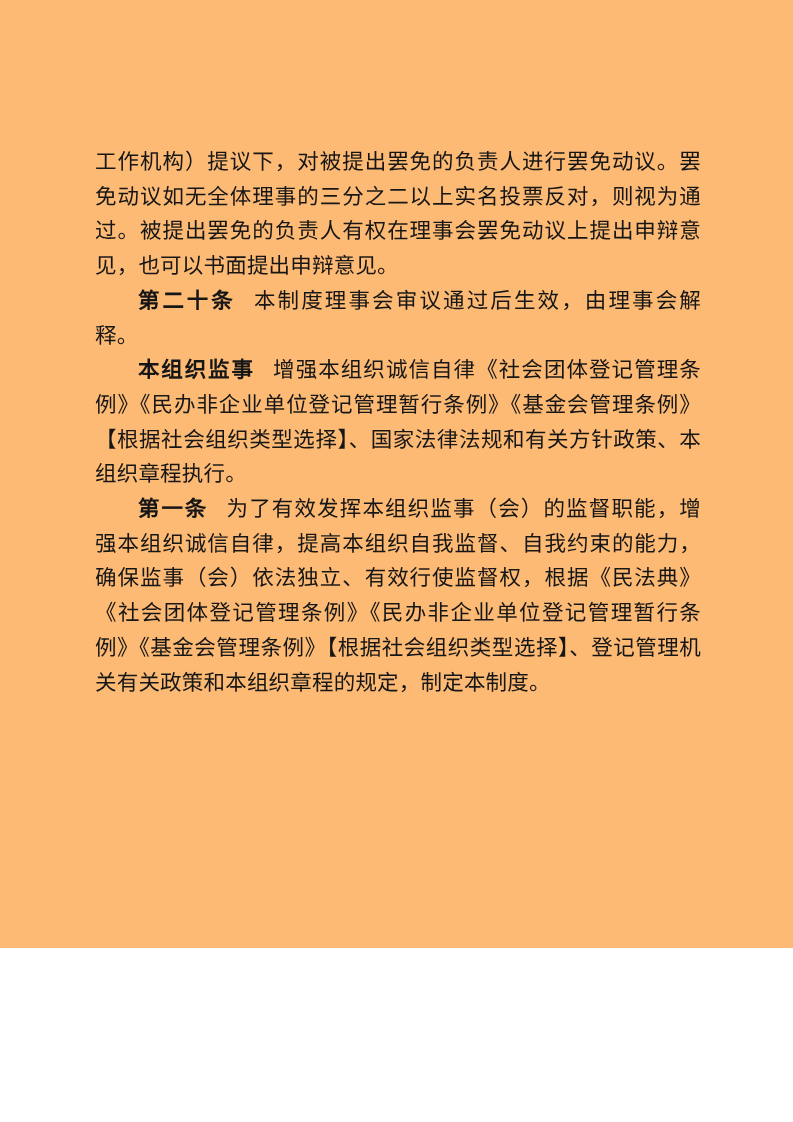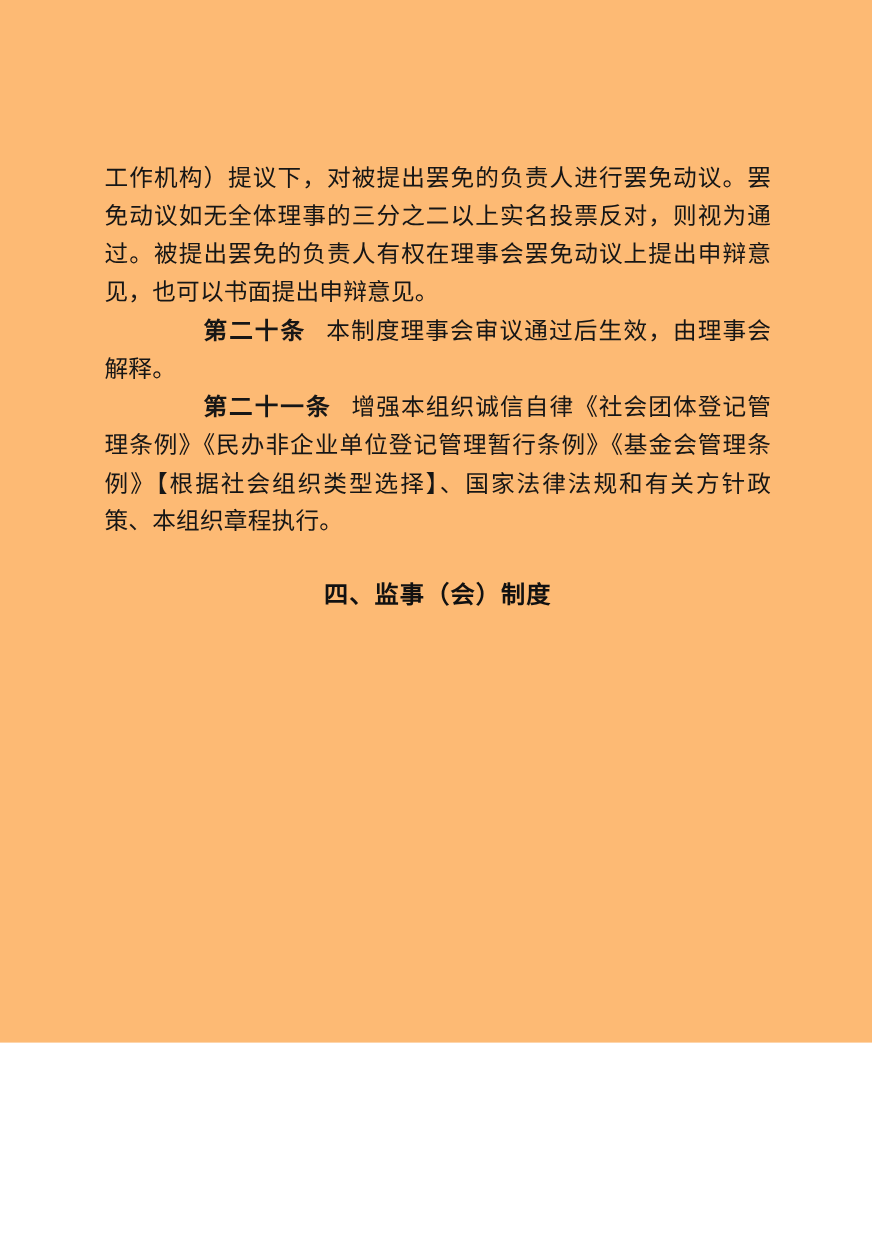--- a/index.html
+++ b/index.html
@@ -35,21 +35,20 @@
   .para.indent {
     text-indent: 2em;
   }
   .para.no-indent {
     text-indent: 0;
   }
   .article-number {
     font-weight: 700;
     margin-right: 0.85em;
     letter-spacing: 1px;
-    margin-left: 47px;
   }
   .section-heading {
     margin: 32px 0 38px 0;
     font-family: "Liberation Sans", "DejaVu Sans", sans-serif;
     font-weight: 700;
     font-size: 22px;
     line-height: 34.7px;
     text-align: center;
     letter-spacing: 1px;
     color: #111111;
@@ -72,25 +71,27 @@
 <div class="page">
   <div class="content">
 
     <p class="para no-indent">工作机构）提议下，对被提出罢免的负责人进行罢免动议。罢免动议如无全体理事的三分之二以上实名投票反对，则视为通过。被提出罢免的负责人有权在理事会罢免动议上提出申辩意见，也可以书面提出申辩意见。</p>
 
     <p class="para indent">
       <span class="article-number">第二十条</span><span>本制度理事会审议通过后生效，由理事会解释。</span>
     </p>
 
     <p class="para indent">
-      <span class="article-number">第二十一条</span><span>增强本组织诚信自律《社会团体登记管理条例》《民办非企业单位登记管理暂行条例》《基金会管理条例》【根据社会组织类型选择】、国家法律法规和有关方针政策、本组织章程执行。</span>
+      <span class="article-number">本组织监事</span><span>增强本组织诚信自律《社会团体登记管理条例》《民办非企业单位登记管理暂行条例》《基金会管理条例》【根据社会组织类型选择】、国家法律法规和有关方针政策、本组织章程执行。</span>
     </p>
 
-    <h2 class="section-heading">四、监事（会）制度</h2>
 
+    <p class="para indent">
+      <span class="article-number">第一条</span><span>为了有效发挥本组织监事（会）的监督职能，增强本组织诚信自律，提高本组织自我监督、自我约束的能力，确保监事（会）依法独立、有效行使监督权，根据《民法典》《社会团体登记管理条例》《民办非企业单位登记管理暂行条例》《基金会管理条例》【根据社会组织类型选择】、登记管理机关有关政策和本组织章程的规定，制定本制度。</span>
+    </p>
 
 
 
   </div>
 
   <div class="footer">
     <span>– 18 –</span>
   </div>
 </div>
 

